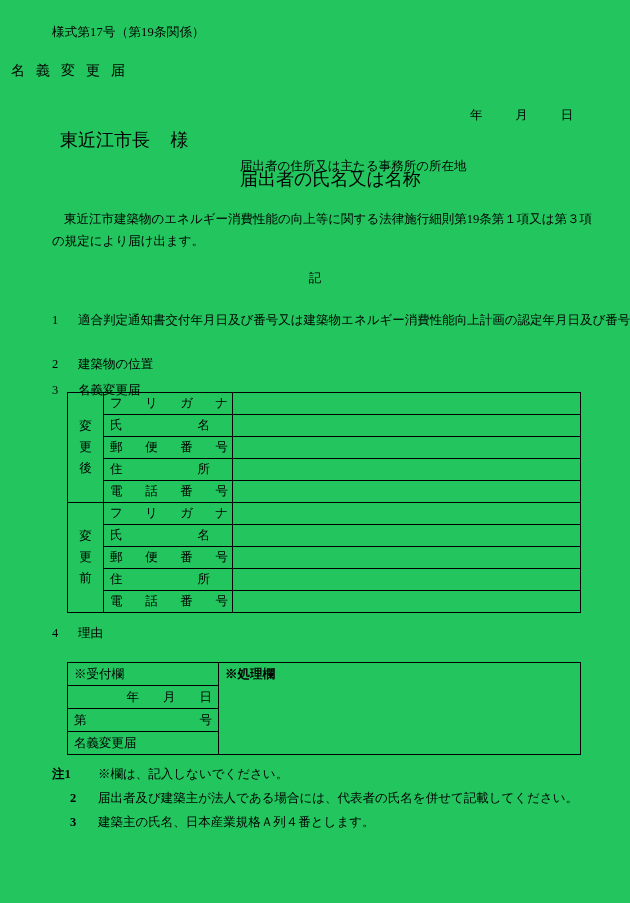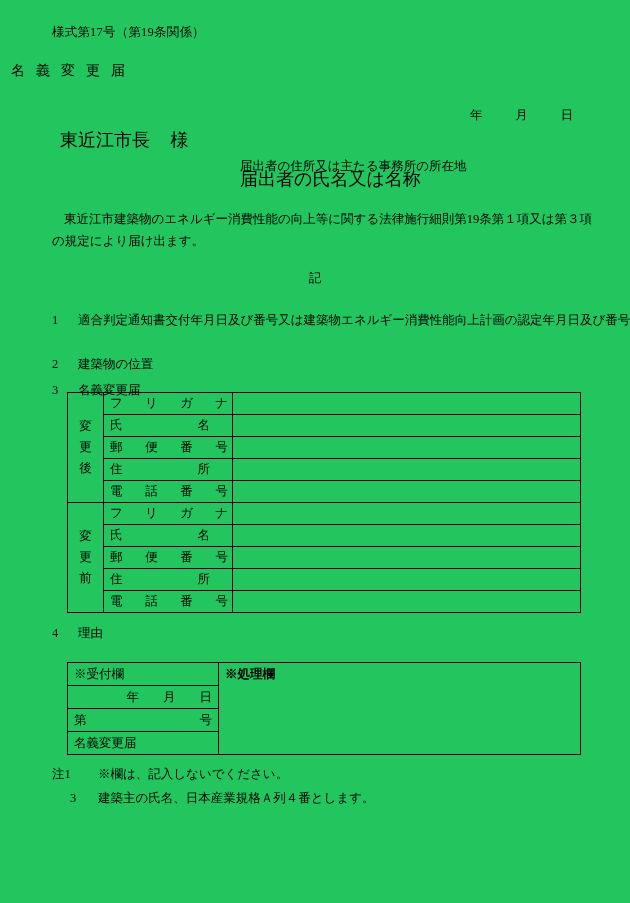--- a/index.html
+++ b/index.html
@@ -177,20 +177,21 @@
     font-size: 12.5px;
   }
   .note-row {
     display: block;
     line-height: 24px;
     white-space: nowrap;
   }
   .note-row .marker {
     display: inline-block;
     width: 46px;
+    font-weight: bold;
   }
   .note-row .marker.indent {
     width: 46px;
     padding-left: 18px;
     box-sizing: border-box;
   }
 </style>
 </head>
 <body>
 
@@ -389,17 +390,20 @@
         <td class="recv-head">名義変更届</td>
       </tr>
     </tbody>
   </table>
 
   <div class="notes">
     <span class="note-row">
       <span class="marker">注1</span><span>※欄は、記入しないでください。</span>
     </span>
     <span class="note-row">
+      <span class="marker indent">2</span><span>届出者及び建築主が法人である場合には、代表者の氏名を併せて記載してください。</span>
+    </span>
+    <span class="note-row">
       <span class="marker indent">3</span><span>建築主の氏名、日本産業規格Ａ列４番とします。</span>
     </span>
   </div>
 
 </div>
 
 </body></html>

